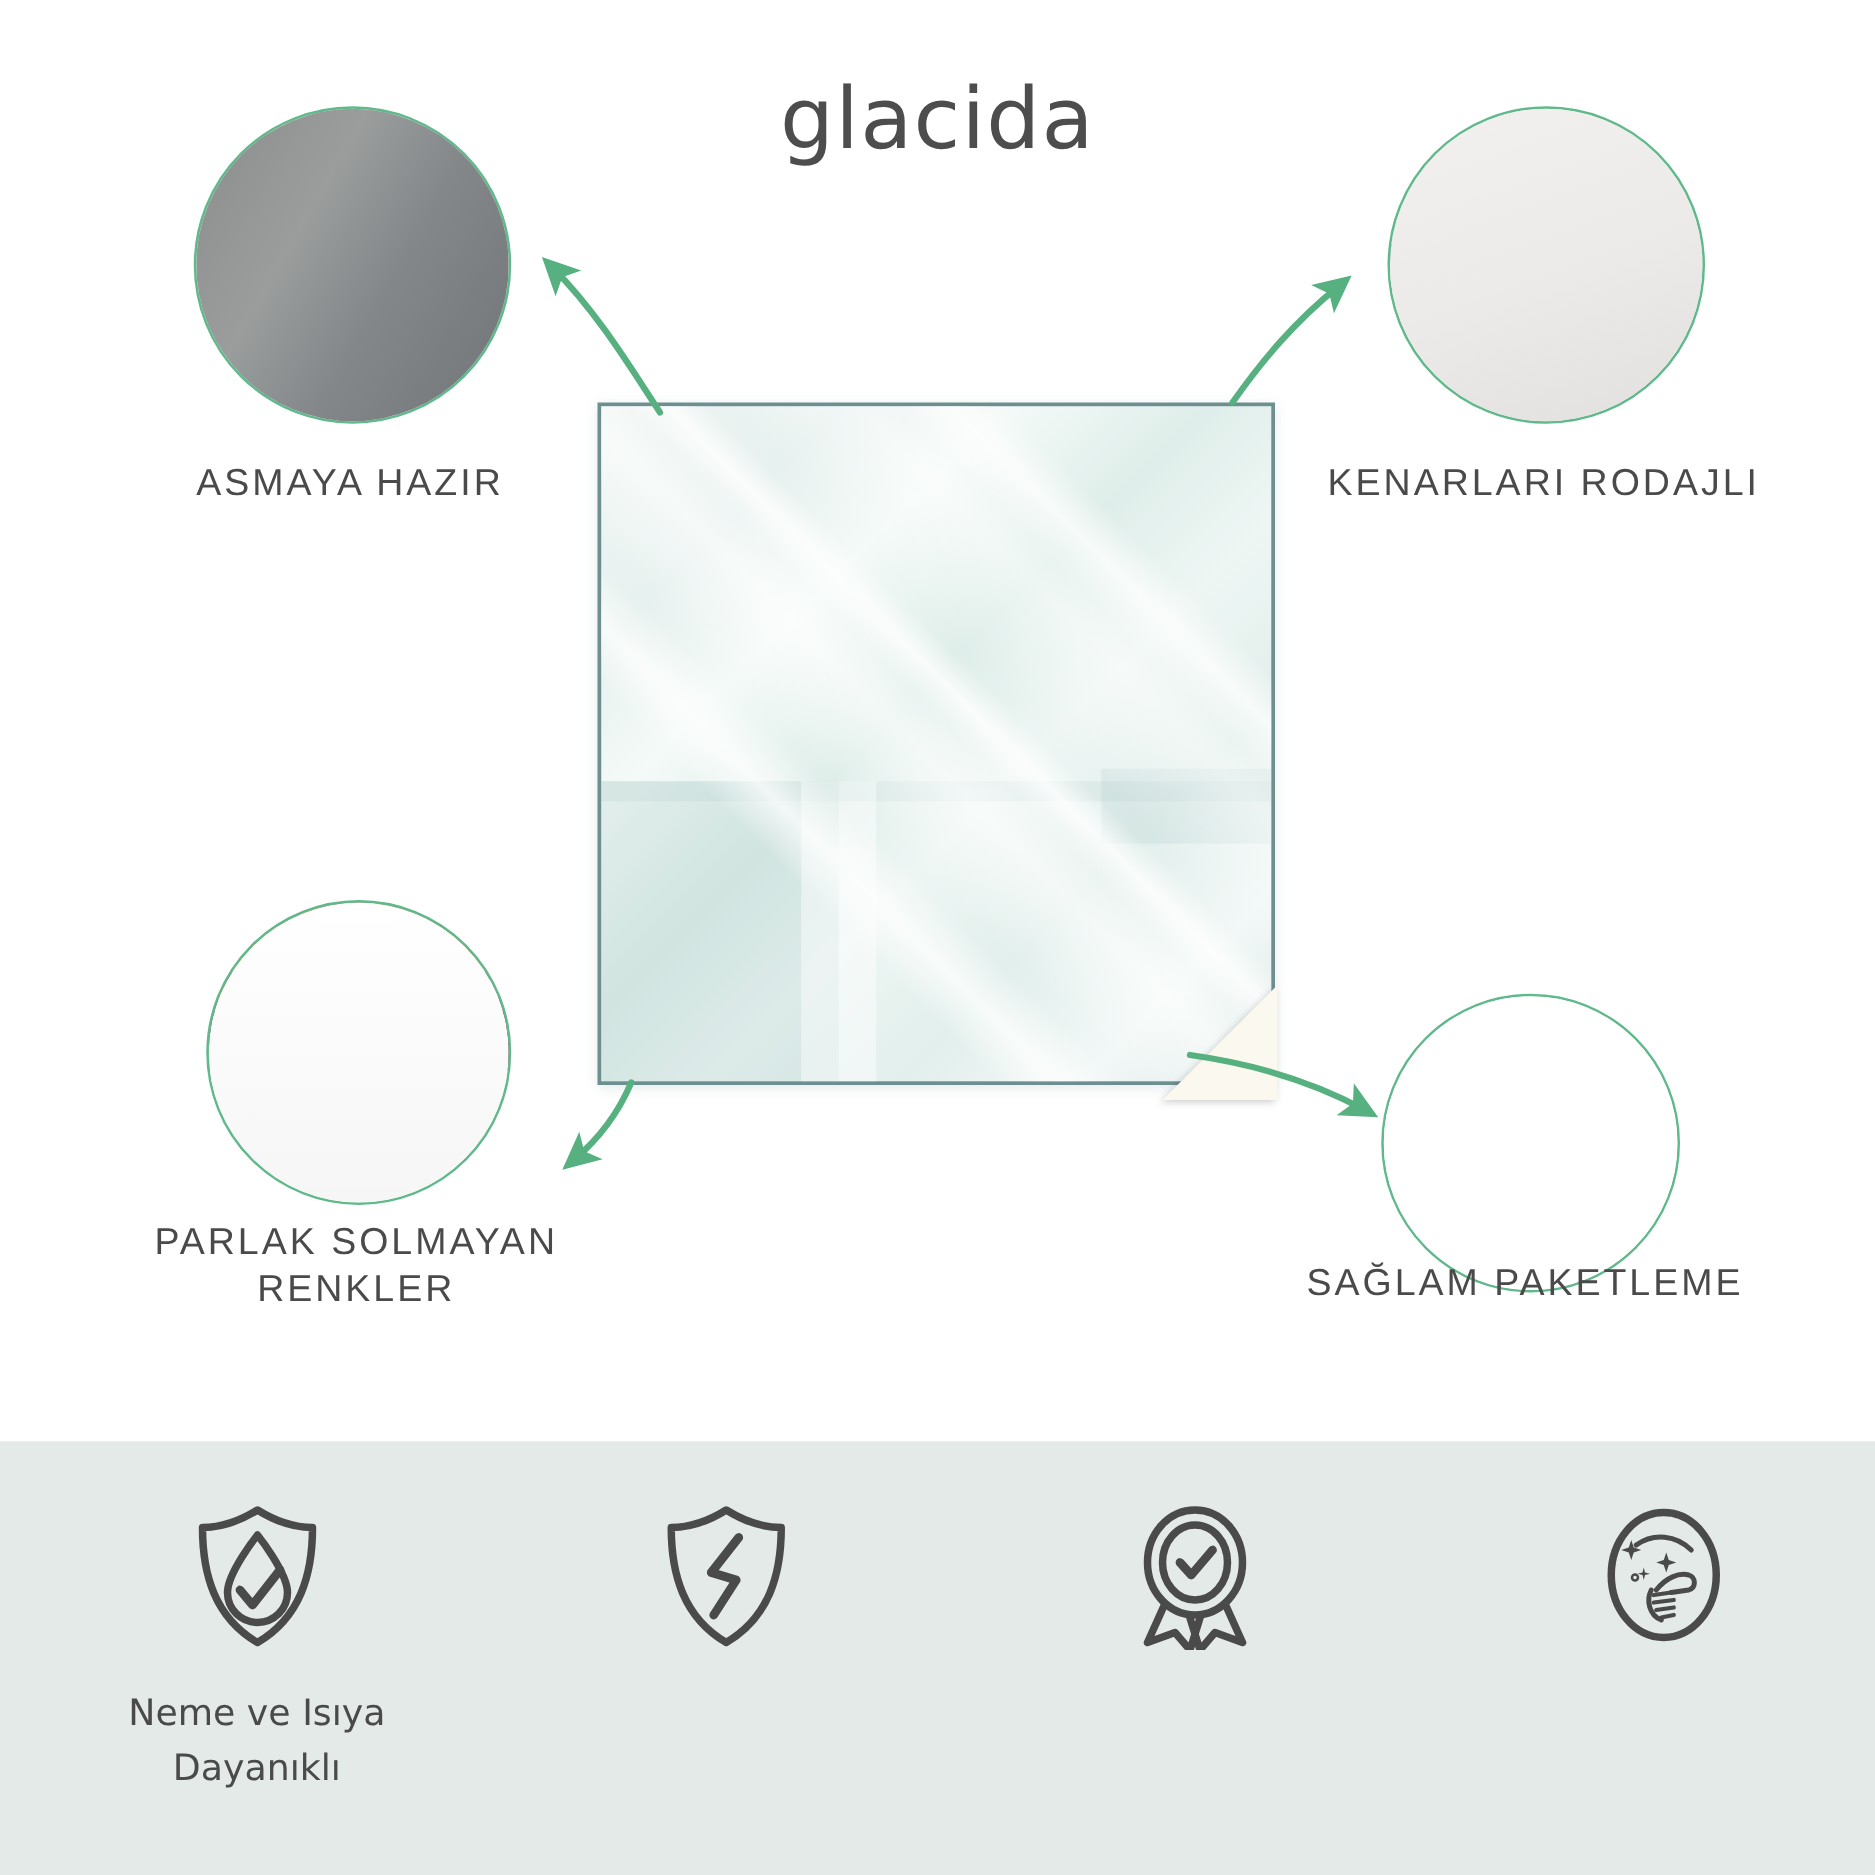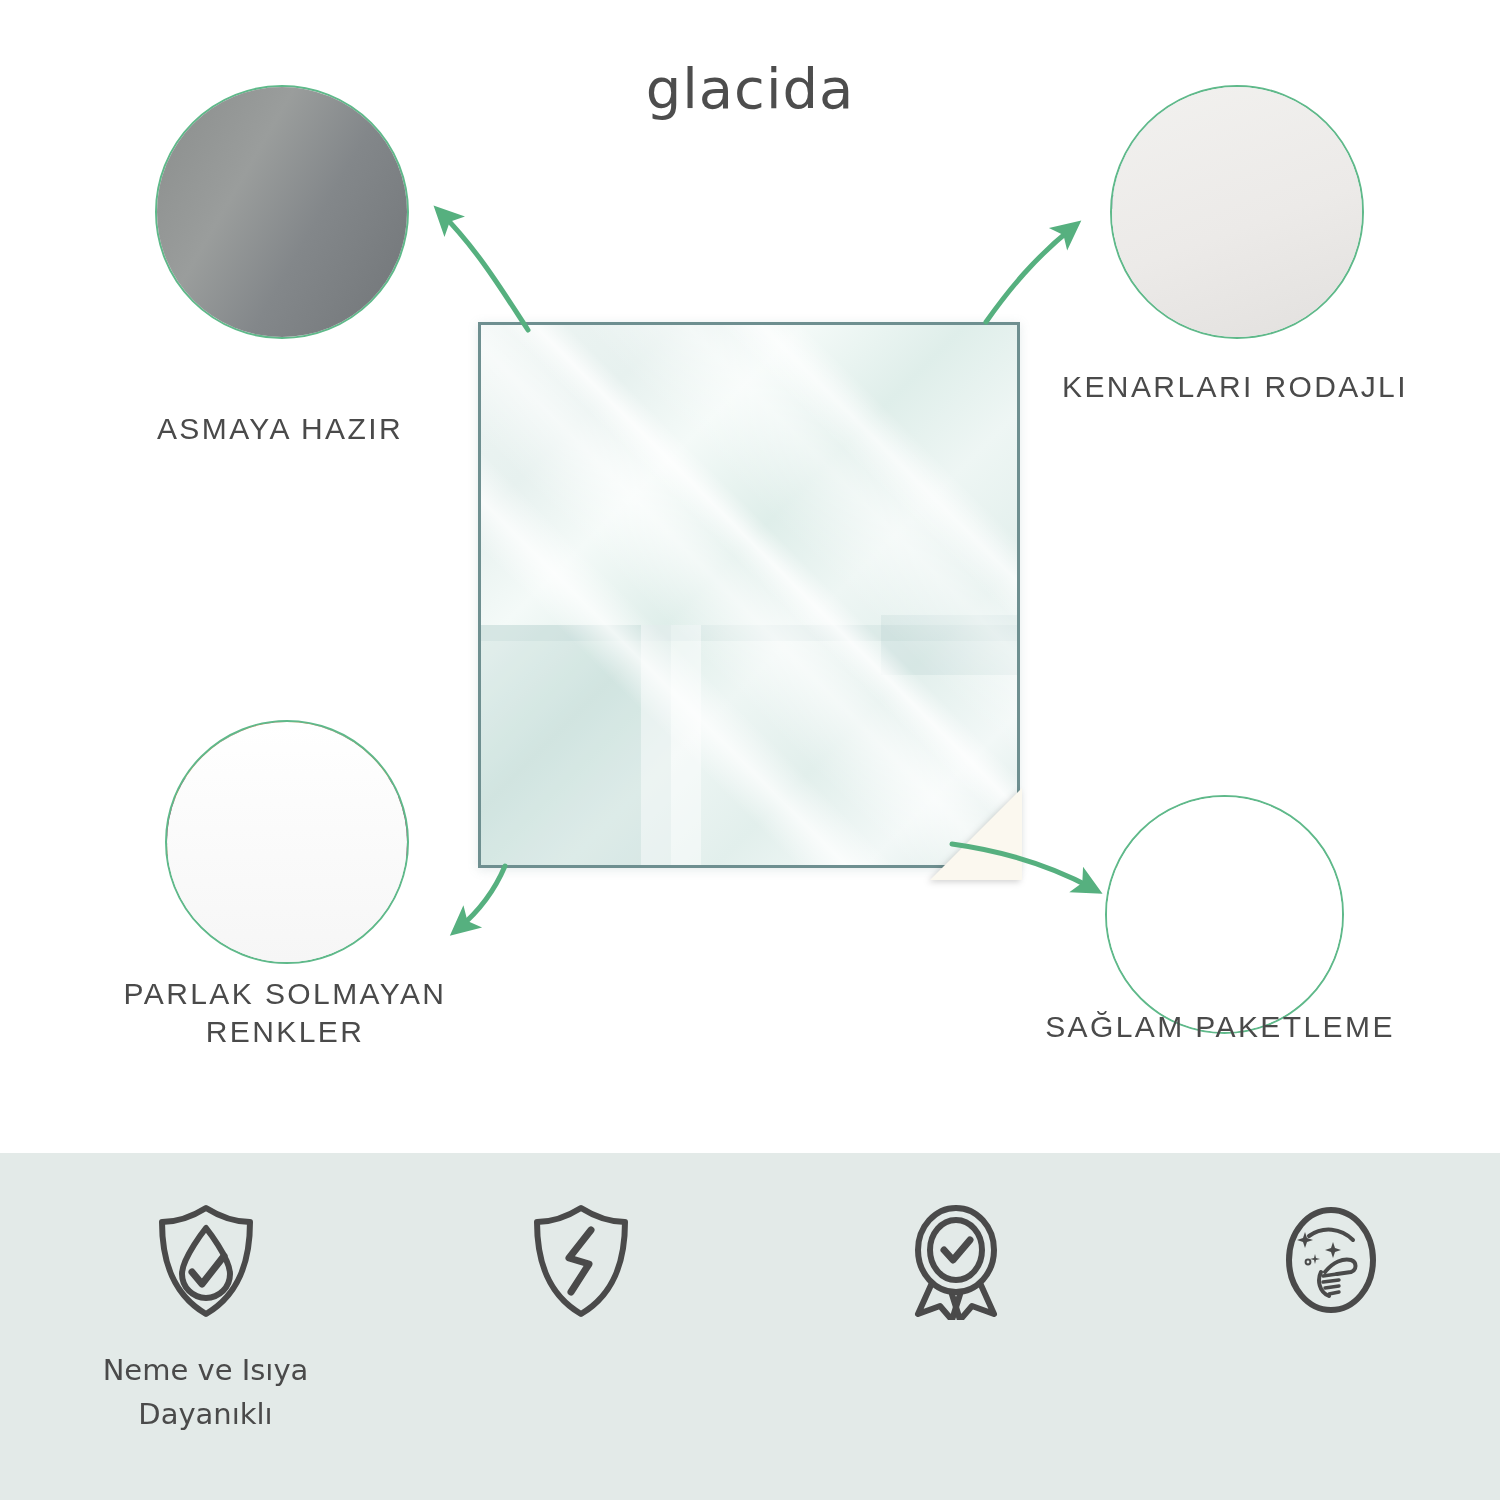--- a/index.html
+++ b/index.html
@@ -12,21 +12,21 @@
     overflow: hidden;
     font-family: "Liberation Sans", sans-serif;
     -webkit-font-smoothing: antialiased;
   }
 
   
   .logo {
     position: absolute;
     top: 56px; left: 0; right: 0;
     text-align: center;
-    font-size: 56px;
+    font-size: 68px;
     font-weight: 400;
     letter-spacing: 1px;
     color: #4d4d4d;
     font-family: "DejaVu Sans", sans-serif;
   }
 
   
   .glass-wrap {
     position: absolute;
     left: 478px; top: 322px;
@@ -90,21 +90,21 @@
     text-align: center;
     color: #4a4a4a;
     font-size: 30px;
     letter-spacing: 2.4px;
     line-height: 1.28;
     font-family: "Liberation Sans", sans-serif;
   }
 
   
   #bubble-hanging { left: 155px; top: 85px; width: 250px; height: 250px; }
-  #cap-hanging    { left: 60px;  top: 368px; width: 440px; margin-top: 42px; }
+  #cap-hanging    { left: 60px;  top: 368px; width: 440px; }
 
   #bubble-edge    { left: 1110px; top: 85px; width: 250px; height: 250px; }
   #cap-edge       { left: 1015px; top: 368px; width: 440px; }
 
   #bubble-colors  { left: 165px; top: 720px; width: 240px; height: 240px; }
   #cap-colors     { left: 65px;  top: 975px; width: 440px; }
 
   #bubble-pack    { left: 1105px; top: 795px; width: 235px; height: 235px; }
   #cap-pack       { left: 1000px; top: 1008px; width: 440px; }
 

